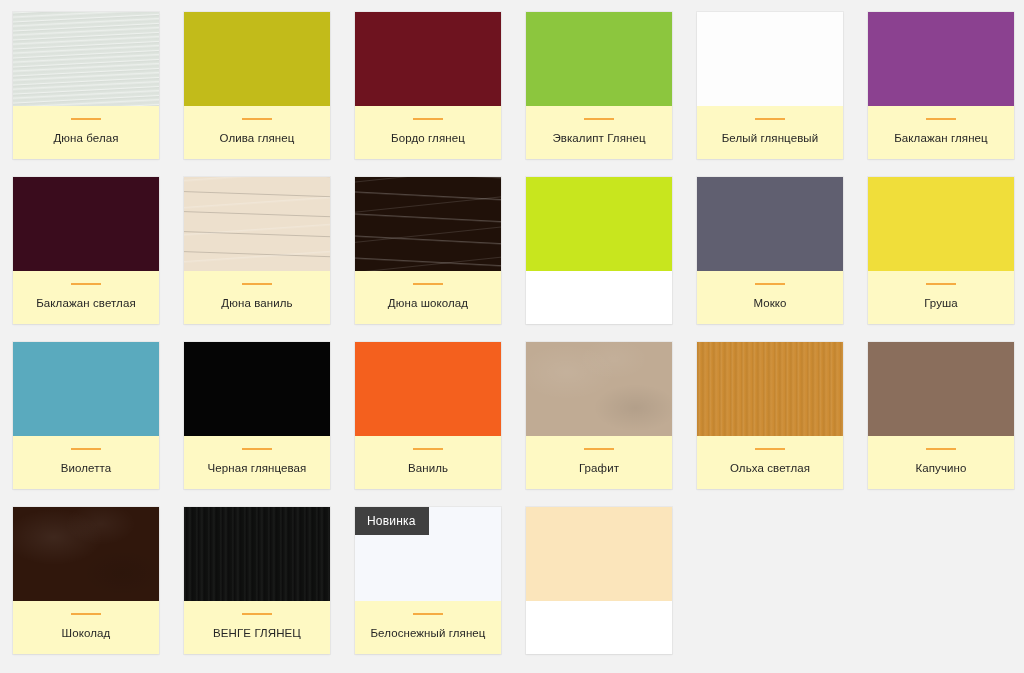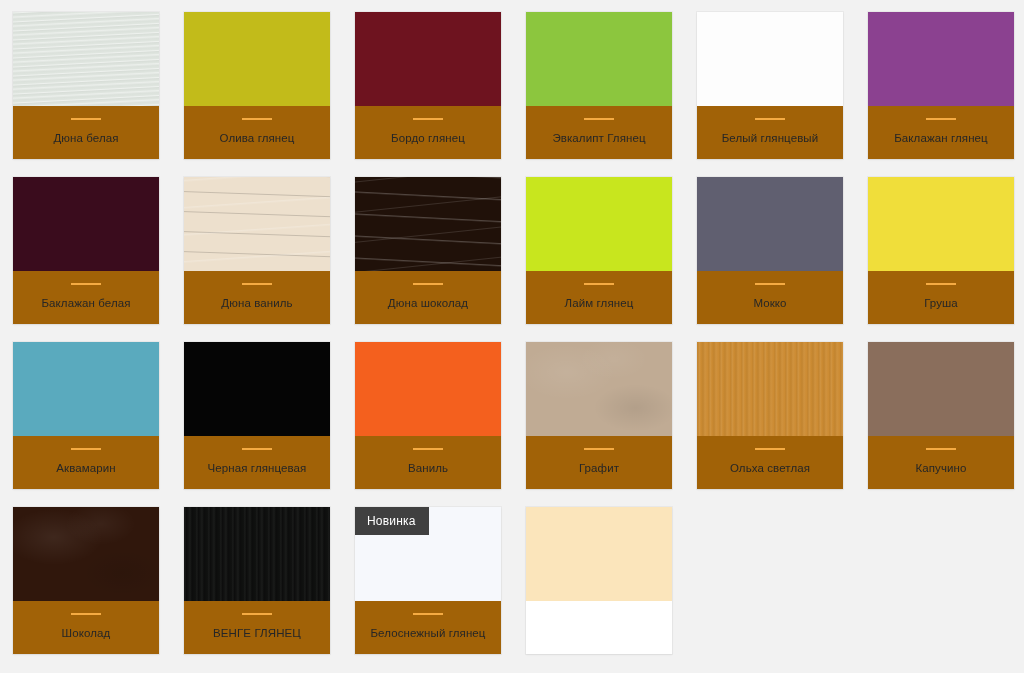--- a/index.html
+++ b/index.html
@@ -156,21 +156,21 @@
     font-size: 12px;
     line-height: 1;
     padding: 8px 13px 8px 12px;
     letter-spacing: 0.2px;
     z-index: 3;
     white-space: nowrap;
   }
 
   .meta {
     flex: 1 1 auto;
-    background: #a16207;
+    background: #fef9c3;
     display: flex;
     flex-direction: column;
     align-items: center;
     padding-top: 12px;
     box-sizing: border-box;
   }
 
   .rule {
     width: 30px;
     height: 2px;
@@ -232,63 +232,59 @@
       <div class="swatch tex-none dark" title="Виолетта глянец" style="background: rgb(139, 65, 144);"></div>
       <div class="meta">
         <div class="rule" style="background: rgb(245, 171, 67);"></div>
         <div class="title" style="color: rgb(38, 38, 38);">Баклажан глянец</div>
       </div>
     </div>
     <div class="card">
       <div class="swatch tex-none dark" title="Баклажан глянец" style="background: rgb(58, 12, 29);"></div>
       <div class="meta">
         <div class="rule" style="background: rgb(245, 171, 67);"></div>
-        <div class="title" style="color: rgb(38, 38, 38);">Баклажан белая</div>
+        <div class="title" style="color: rgb(38, 38, 38);">Баклажан светлая</div>
       </div>
     </div>
     <div class="card">
       <div class="swatch tex-wave" title="Дюна ваниль" style="background: rgb(237, 224, 205);"></div>
       <div class="meta">
         <div class="rule" style="background: rgb(245, 171, 67);"></div>
         <div class="title" style="color: rgb(38, 38, 38);">Дюна ваниль</div>
       </div>
     </div>
     <div class="card">
       <div class="swatch tex-wave dark" title="Дюна шоколад" style="background: rgb(32, 17, 9);"></div>
       <div class="meta">
         <div class="rule" style="background: rgb(245, 171, 67);"></div>
         <div class="title" style="color: rgb(38, 38, 38);">Дюна шоколад</div>
       </div>
     </div>
     <div class="card">
       <div class="swatch tex-none" title="Лайм глянец" style="background: rgb(200, 230, 30);"></div>
-      <div class="meta">
-        <div class="rule" style="background: rgb(245, 171, 67);"></div>
-        <div class="title" style="color: rgb(38, 38, 38);">Лайм глянец</div>
-      </div>
     </div>
     <div class="card">
       <div class="swatch tex-none dark" title="Графит" style="background: rgb(96, 95, 112);"></div>
       <div class="meta">
         <div class="rule" style="background: rgb(245, 171, 67);"></div>
         <div class="title" style="color: rgb(38, 38, 38);">Мокко</div>
       </div>
     </div>
     <div class="card">
       <div class="swatch tex-none" title="Груша" style="background: rgb(240, 222, 58);"></div>
       <div class="meta">
         <div class="rule" style="background: rgb(245, 171, 67);"></div>
         <div class="title" style="color: rgb(38, 38, 38);">Груша</div>
       </div>
     </div>
     <div class="card">
       <div class="swatch tex-none" title="Аквамарин" style="background: rgb(90, 170, 190);"></div>
       <div class="meta">
         <div class="rule" style="background: rgb(245, 171, 67);"></div>
-        <div class="title" style="color: rgb(38, 38, 38);">Аквамарин</div>
+        <div class="title" style="color: rgb(38, 38, 38);">Виолетта</div>
       </div>
     </div>
     <div class="card">
       <div class="swatch tex-none dark" title="Черная глянцевая" style="background: rgb(5, 5, 5);"></div>
       <div class="meta">
         <div class="rule" style="background: rgb(245, 171, 67);"></div>
         <div class="title" style="color: rgb(38, 38, 38);">Черная глянцевая</div>
       </div>
     </div>
     <div class="card">

